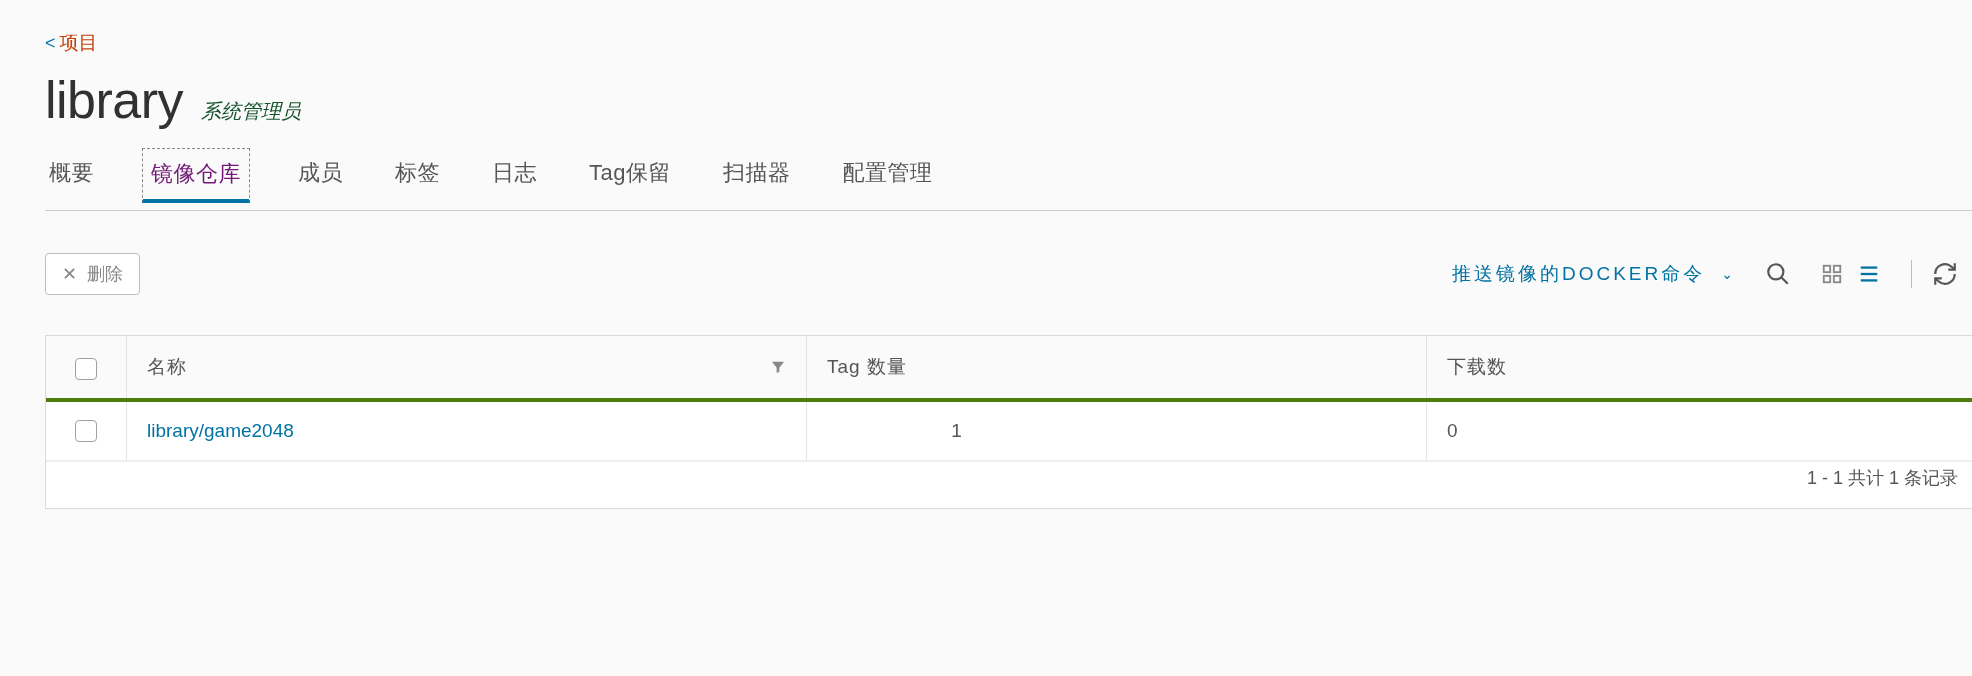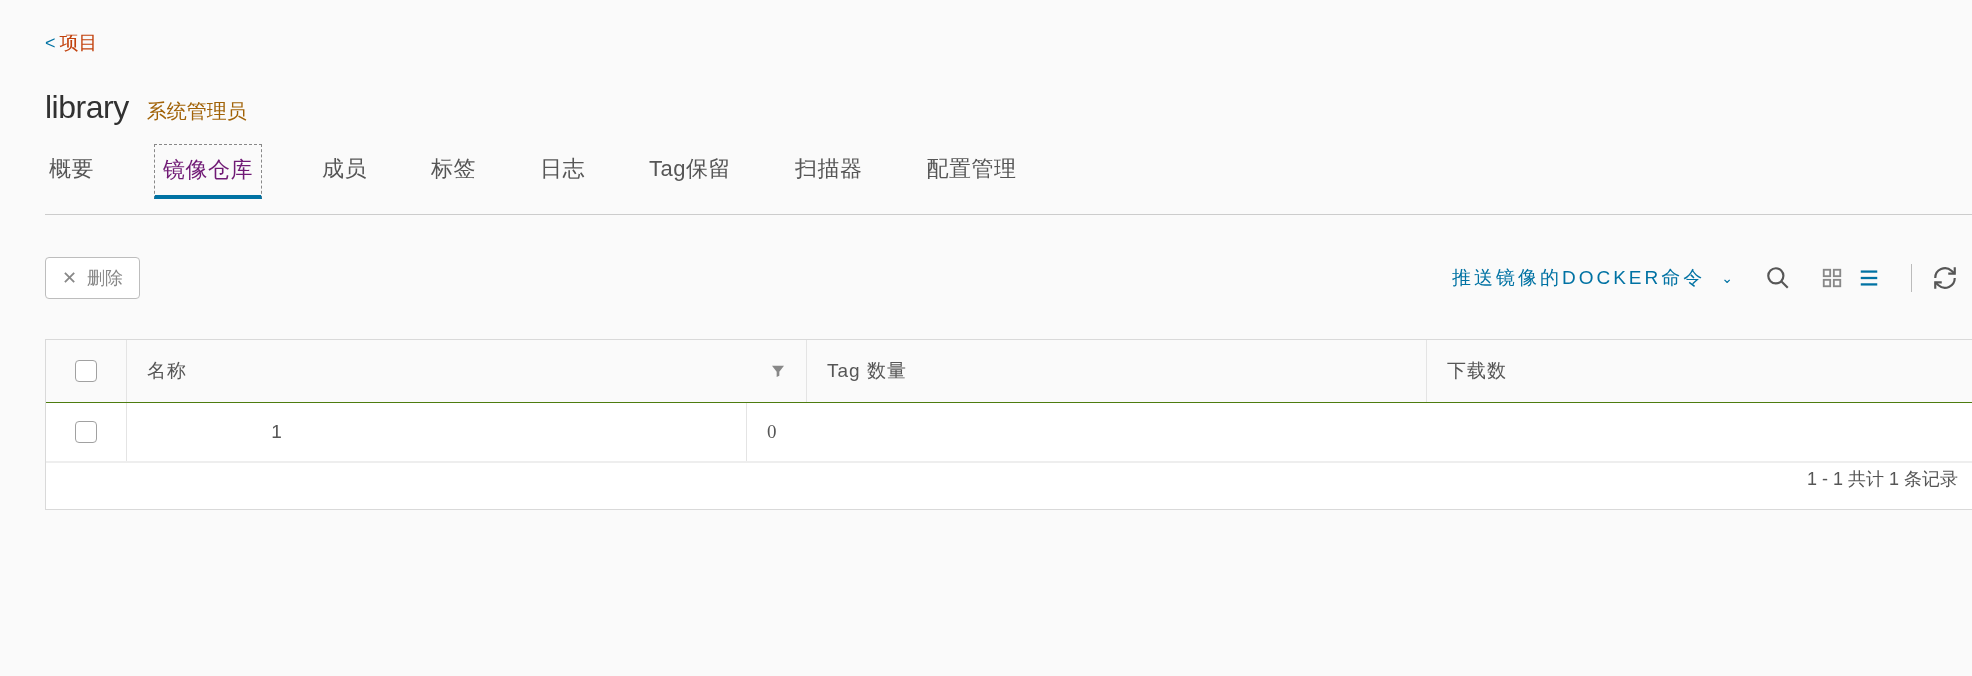--- a/index.html
+++ b/index.html
@@ -19,28 +19,28 @@
   cursor: pointer;
 }
 .breadcrumb .lt { color: #0072a3; font-size: 18px; font-weight: 400; }
 .breadcrumb .lbl { color: #c2410c; font-size: 19px; }
 .title-row {
   display: flex;
   align-items: baseline;
   gap: 24px;
   margin-top: 6px;
 }
-.title { font-size: 32px; font-weight: 300; color: #313131; letter-spacing: -0.5px; }
-.subtitle { font-size: 20px; color: #a16207; margin-left: -6px; margin-top: 36px; }
+.title { font-size: 52px; font-weight: 300; color: #313131; letter-spacing: -0.5px; }
+.subtitle { font-size: 20px; font-style: italic; color: #14532d; margin-left: -6px; margin-top: 36px; }
 .tabs {
   display: flex;
-  gap: 56px;
+  gap: 44px;
   border-bottom: 1px solid #ccc;
   margin-top: 18px;
-  padding-bottom: 16px;
+  padding-bottom: 8px;
 }
 .tab {
   font-size: 22px;
   color: #565656;
   padding: 10px 4px 14px 4px;
   cursor: pointer;
   background: none;
   border: none;
   letter-spacing: 0.5px;
 }
@@ -105,34 +105,35 @@
   margin-top: 40px;
   background: #fff;
   border-right: none;
 }
 .thead, .trow {
   display: flex;
   align-items: center;
 }
 .thead {
   background: #fafafa;
-  border-bottom: 1px solid #4d7c0f;
+  border-bottom: 4px solid #4d7c0f;
+  align-items: flex-end;
 }
 .trow { border-bottom: 1px solid #eee; background: #fff; }
 .th, .td {
   padding: 18px 20px;
   font-size: 19px;
   border-left: 1px solid #e4e4e4;
 }
 .th { color: #565656; letter-spacing: 1px; position: relative; }
 .th:first-child, .td:first-child { border-left: none; }
 .col-check { width: 80px; display: flex; justify-content: center; border-left: none; }
 .col-name { width: 680px; display: flex; align-items: center; justify-content: space-between; }
 .col-tags { width: 620px; text-align: left; }
-.col-down { flex: 1; text-align: left; font-family: Liberation Serif, serif; }
+.col-down { flex: 1; text-align: left; }
 .td.col-tags, .td.col-down { text-align: center; }
 .checkbox {
   width: 22px; height: 22px;
   border: 1px solid #a1a1a1;
   border-radius: 4px;
   background: #fff;
   cursor: pointer;
 }
 .filter-ico { color: #888; }
 .link { color: #0072a3; cursor: pointer; }
@@ -240,20 +241,23 @@
       <span>Tag 数量</span>
     </div>
     <div class="th col-down">
       <span>下载数</span>
     </div>
   </div>
   <div class="trow">
     <div class="td col-check">
       <div class="checkbox"></div>
     </div>
+    <div class="td col-name">
+      <span class="link">library/game2048</span>
+    </div>
     <div class="td col-tags" style="padding-right:340px;">
       <span>1</span>
     </div>
     <div class="td col-down" style="text-align:left;">
       <span>0</span>
     </div>
   </div>
   <div class="tfoot">
     <span>1 - 1 共计 1 条记录</span>
   </div>

